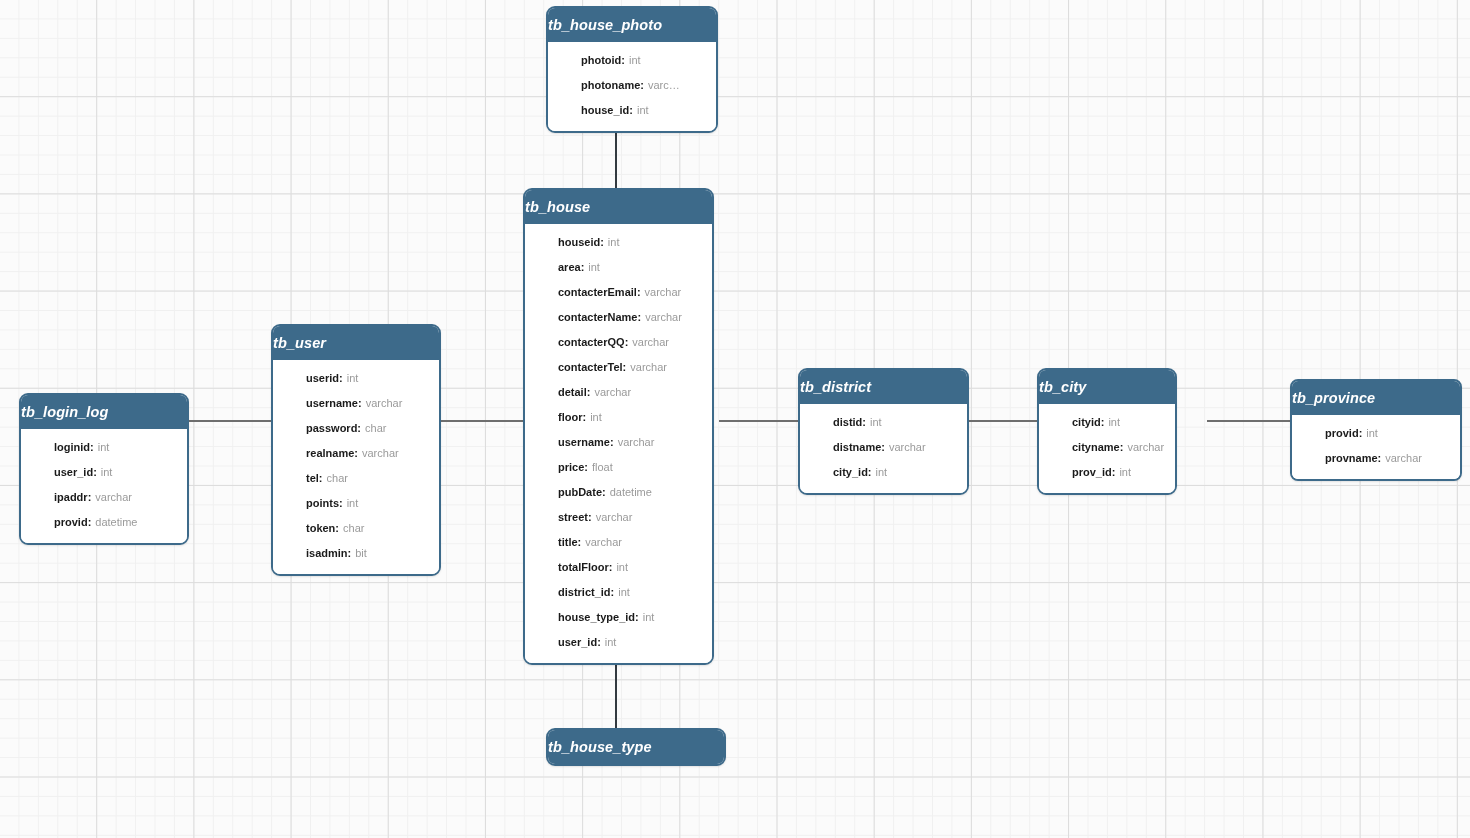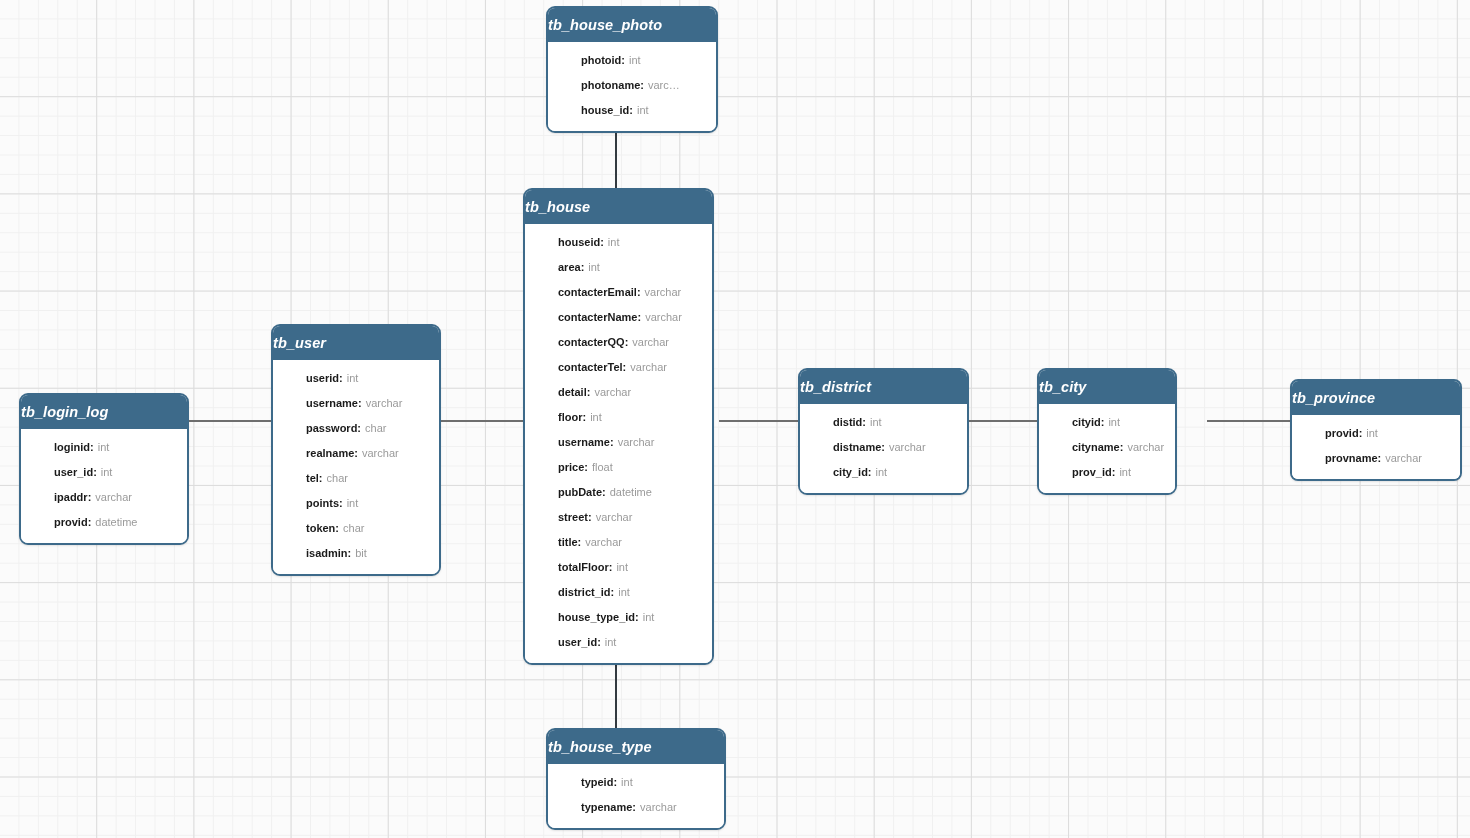--- a/index.html
+++ b/index.html
@@ -168,19 +168,15 @@
       </div>
       <div class="table-card" style="left: 1290px; top: 379px; width: 172px; border-radius: 8px;">
         <div class="table-header">tb_province</div>
         <div class="table-body">
           <div class="field-row"><span class="field-name">provid</span><span class="field-colon">:</span><span class="field-type">int</span></div>
           <div class="field-row"><span class="field-name">provname</span><span class="field-colon">:</span><span class="field-type">varchar</span></div>
         </div>
       </div>
       <div class="table-card" style="left: 546px; top: 728px; width: 180px;">
         <div class="table-header">tb_house_type</div>
-        <div class="table-body">
-          <div class="field-row"><span class="field-name">typeid</span><span class="field-colon">:</span><span class="field-type">int</span></div>
-          <div class="field-row"><span class="field-name">typename</span><span class="field-colon">:</span><span class="field-type">varchar</span></div>
-        </div>
       </div>
     </div>
 </div>
 
 </body></html>

